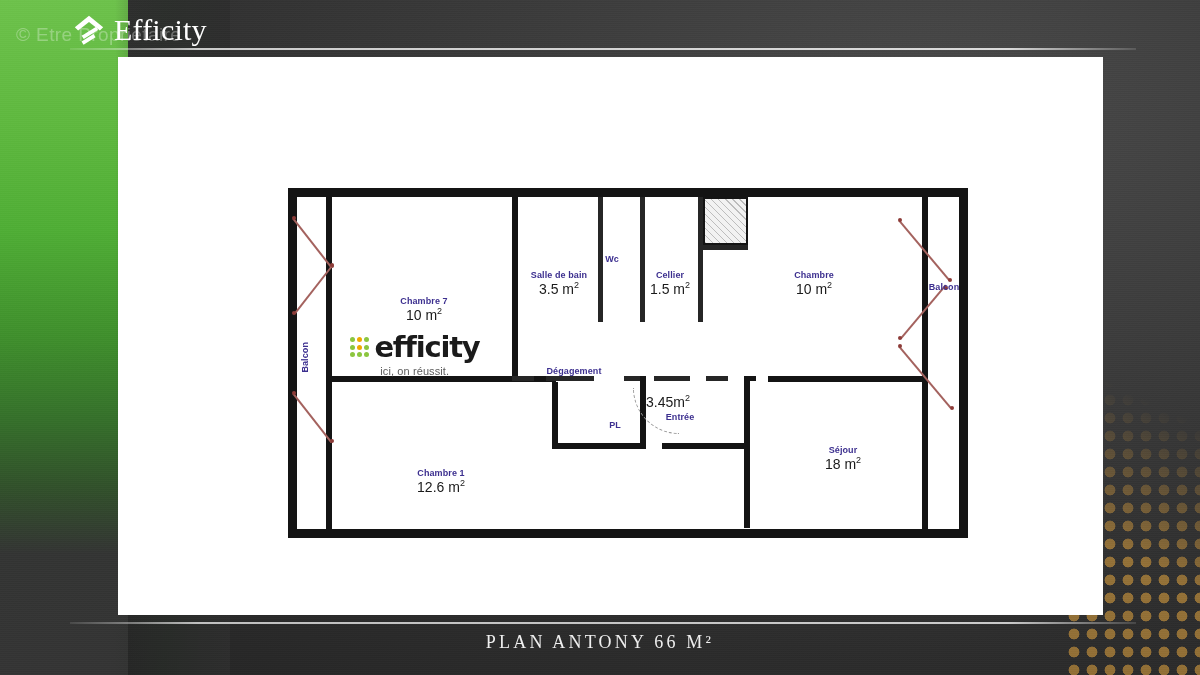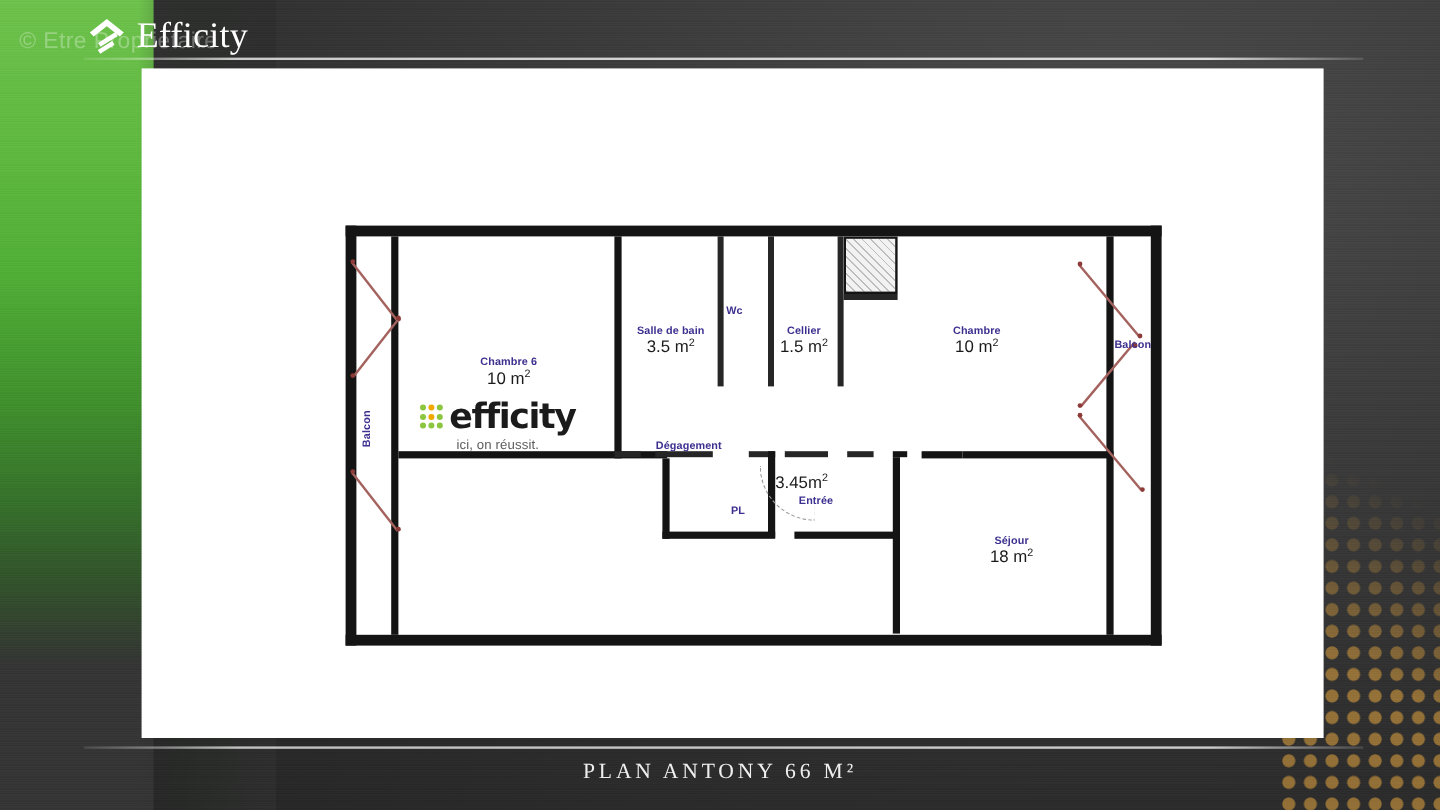--- a/index.html
+++ b/index.html
@@ -229,21 +229,21 @@
       <div class="win-dot" style="left:-2px; top:-2px;"></div>
       <div class="win-dot" style="left:44px; top:-52px;"></div>
     </div>
     <div class="win" style="left:612px; top:158px;">
       <div class="win-line" style="width:80px; transform:rotate(50deg);"></div>
       <div class="win-dot" style="left:-2px; top:-2px;"></div>
       <div class="win-dot" style="left:50px; top:60px;"></div>
     </div>
 
     <div class="lbl" style="left:56px; top:96px; width:160px;">
-      <div class="rname">Chambre 6</div>
+      <div class="rname">Chambre 7</div>
       <div class="rarea">10 m<sup>2</sup></div>
     </div>
 
     <div class="lbl" style="left:231px; top:70px; width:80px;">
       <div class="rname">Salle de bain</div>
       <div class="rarea">3.5 m<sup>2</sup></div>
     </div>
 
     <div class="lbl" style="left:316px; top:54px; width:16px;">
       <div class="rname">Wc</div>
@@ -263,20 +263,24 @@
 
     <div class="lbl rname vert" style="left:12px; top:142px; width:14px;">Balcon</div>
 
     <div class="lbl rname" style="left:234px; top:166px; width:104px; top:166px;">Dégagement</div>
 
     <div class="lbl rarea" style="left:358px; top:193px; width:100px; text-align:left;">3.45m<sup>2</sup></div>
     <div class="lbl rname" style="left:362px; top:212px; width:60px;">Entrée</div>
 
     <div class="lbl rname" style="left:296px; top:220px; width:62px;">PL</div>
 
+    <div class="lbl" style="left:78px; top:268px; width:150px;">
+      <div class="rname">Chambre 1</div>
+      <div class="rarea">12.6 m<sup>2</sup></div>
+    </div>
 
     <div class="lbl" style="left:490px; top:245px; width:130px;">
       <div class="rname">Séjour</div>
       <div class="rarea">18 m<sup>2</sup></div>
     </div>
 
     <div id="plan-logo">
       <div id="plan-logo-row">
         <div id="logo-dots">
           <i style="background: rgb(140, 198, 63);"></i>

